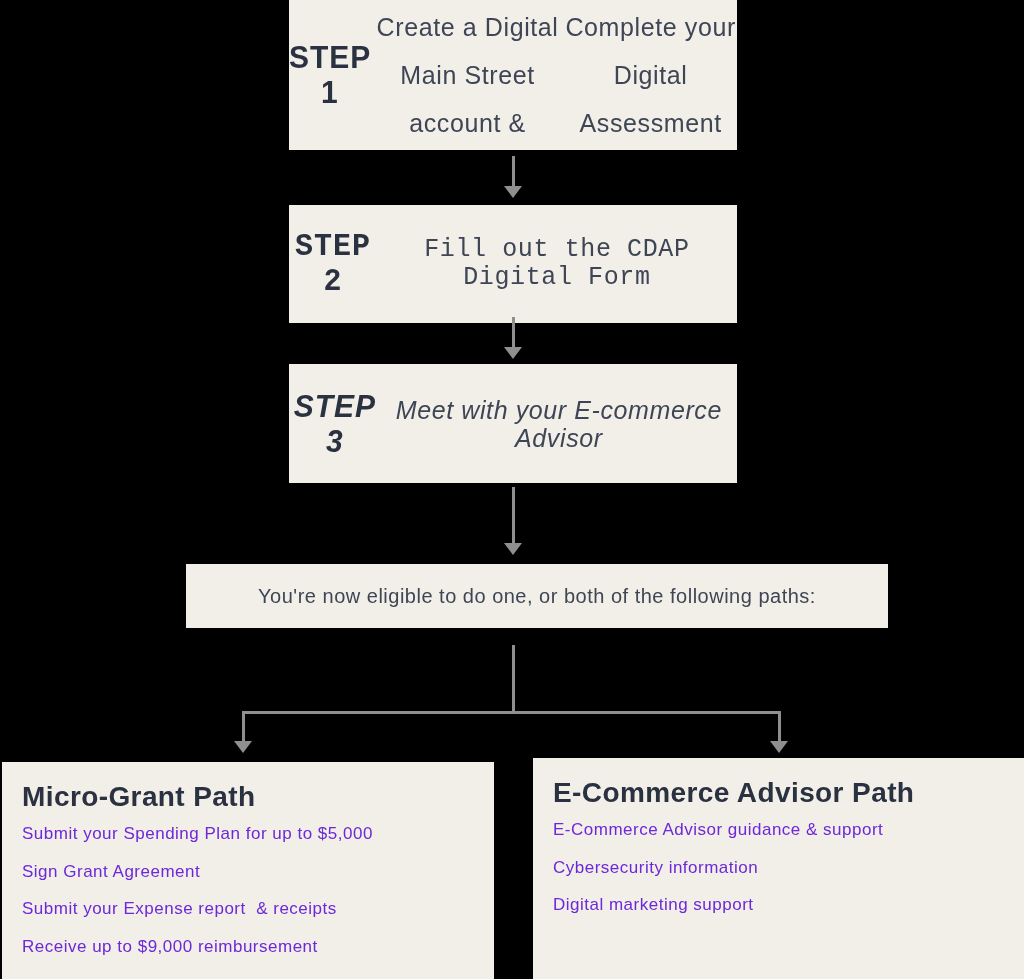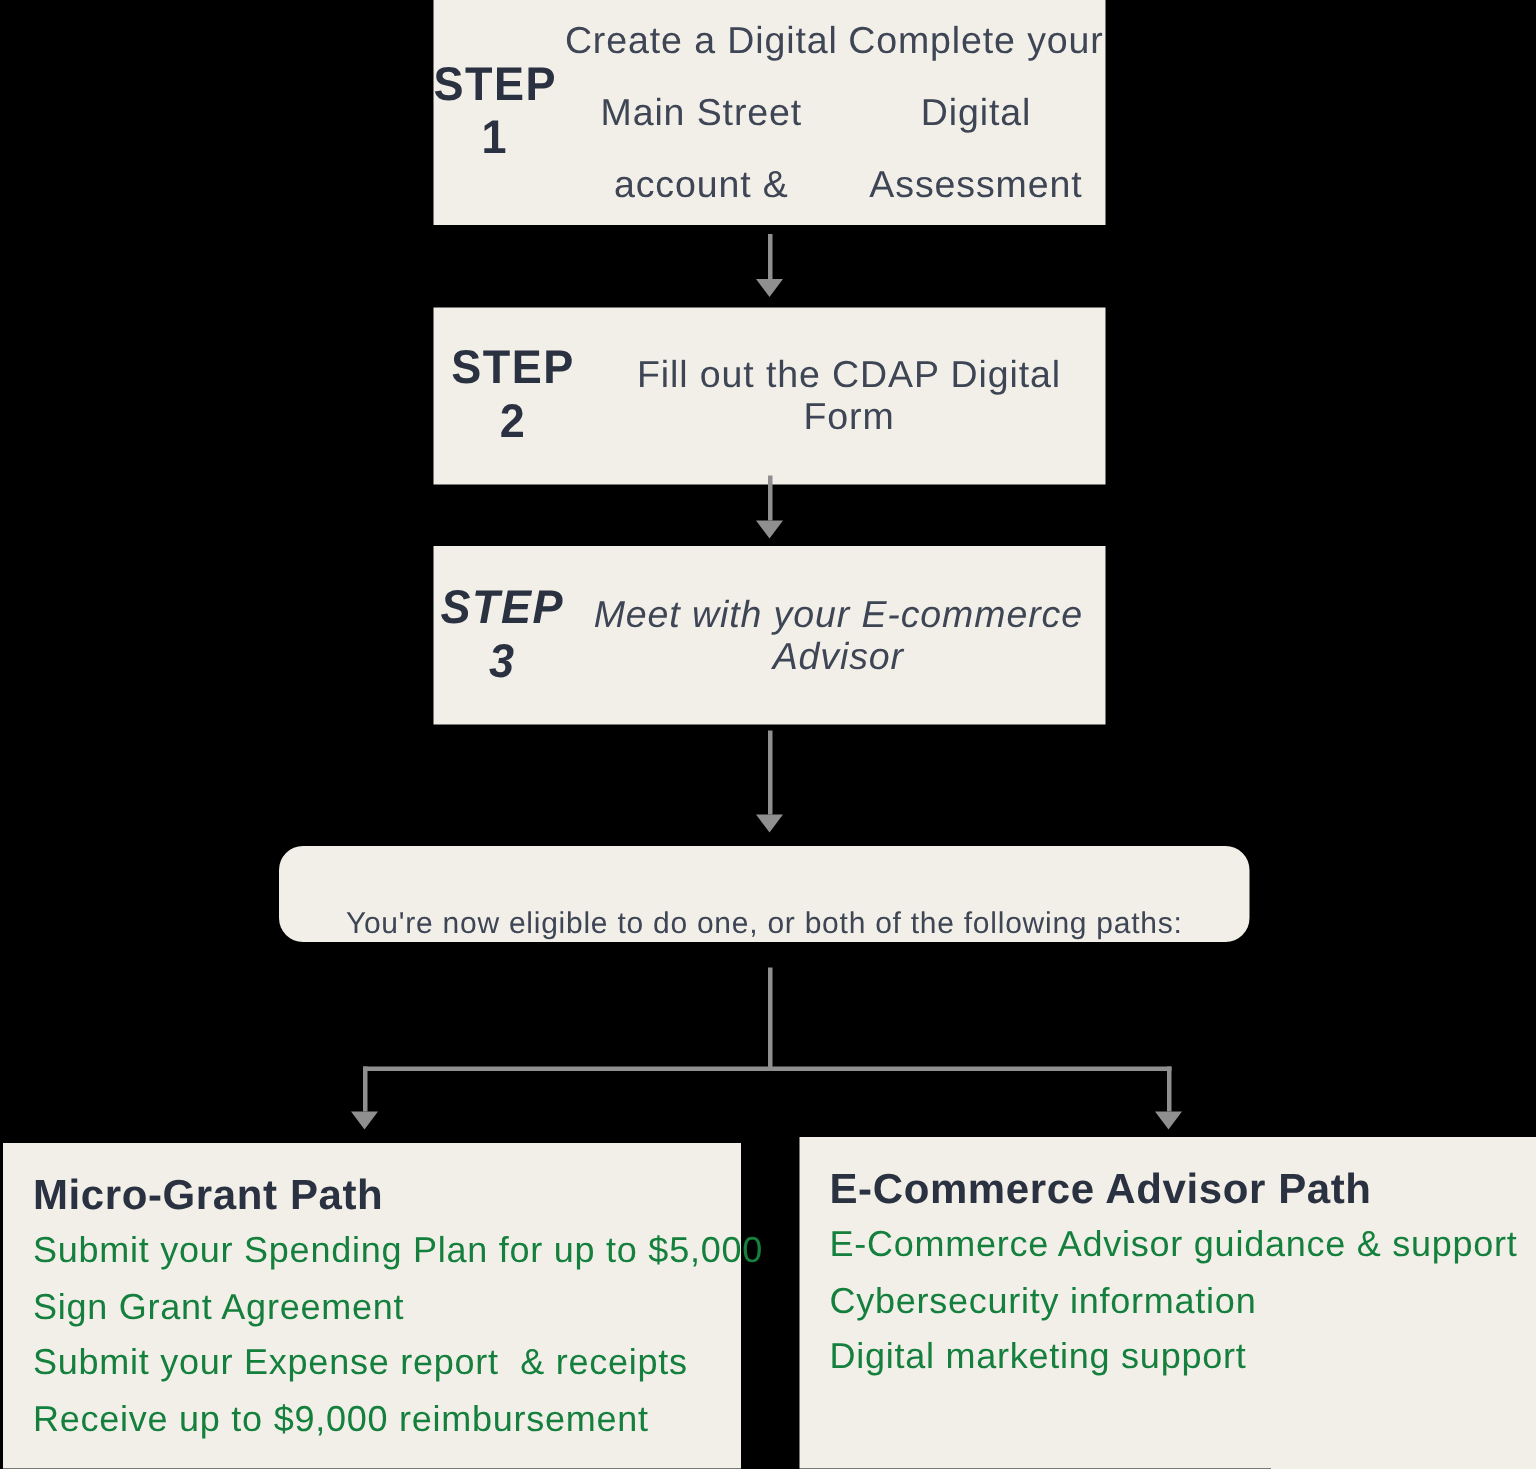--- a/index.html
+++ b/index.html
@@ -41,27 +41,26 @@
   .step-line {
     font-size: 25px;
     font-weight: 400;
     letter-spacing: 0.6px;
     color: #3e4555;
     line-height: 48px;
   }
   .eligible-box {
     left: 186px;
     top: 564px;
-    width: 647px;
+    width: 702px;
     height: 64px;
     display: flex;
-    align-items: flex-end;
+    align-items: center;
     justify-content: center;
     text-align: center;
-    border-radius: 16px;
   }
   .eligible-text {
     font-size: 20px;
     letter-spacing: 0.5px;
     color: #3e4555;
   }
   .varrow {
     position: absolute;
     width: 18px;
     display: flex;
@@ -88,45 +87,45 @@
     padding: 16px 20px 0 20px;
   }
   .path-title {
     font-weight: 700;
     font-size: 28px;
     letter-spacing: 0.4px;
     color: #2a3140;
     line-height: 37px;
   }
   .path-item {
-    font-size: 24px;
+    font-size: 17px;
     font-weight: 400;
     letter-spacing: 0.5px;
-    color: #15803d;
+    color: #6d28d9;
     line-height: 37.5px;
     white-space: pre;
   }
 </style>
 </head>
 <body>
 
 <div class="stage">
 
   <div class="box step-box" style="top:0; height:150px;">
     <div class="step-title">STEP 1</div>
     <div class="step-line">Create a Digital Main Street account &amp;</div>
     <div class="step-line">Complete your Digital Assessment</div>
   </div>
 
   <div class="varrow" style="left:504px; top:156px; height:42px;">
     <div class="shaft"></div>
     <div class="head"></div>
   </div>
 
-  <div class="box step-box" style="top:205px; height:106px; justify-content:space-evenly; padding:6px 0;">
+  <div class="box step-box" style="top:205px; height:106px; justify-content:space-evenly; padding:6px 0;font-family:Liberation Mono, monospace;">
     <div class="step-title">STEP 2</div>
     <div class="step-line" style="line-height:28px;">Fill out the CDAP Digital Form</div>
   </div>
 
   <div class="varrow" style="left:504px; top:317px; height:42px;">
     <div class="shaft"></div>
     <div class="head"></div>
   </div>
 
   <div class="box step-box" style="top:364px; height:107px; justify-content:center; padding:6px 0;font-style:italic;">

